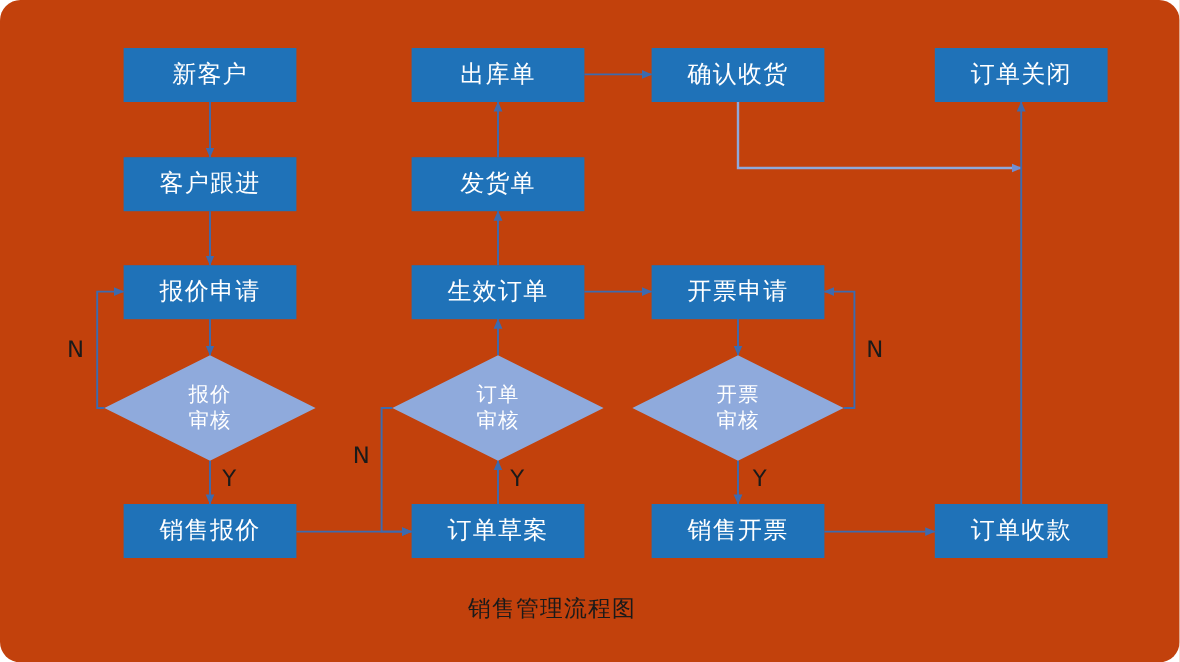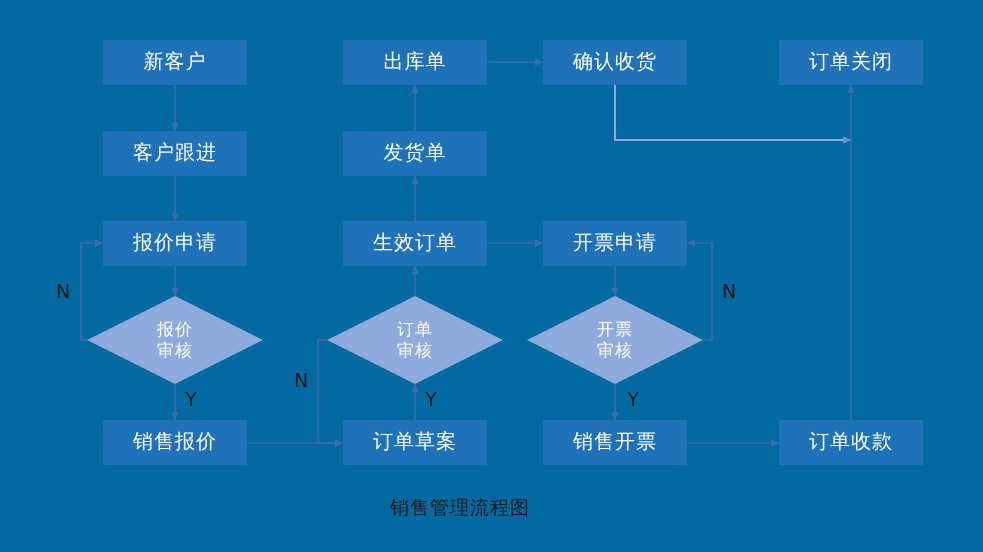--- a/index.html
+++ b/index.html
@@ -7,22 +7,23 @@
     padding: 0;
     background: #ffffff;
   }
   body {
     font-family: "DejaVu Sans", "Liberation Sans", sans-serif;
   }
   #canvas {
     position: relative;
     width: 983px;
     height: 552px;
-    background: #0369a1;
+    background: #c2410c;
     overflow: hidden;
+    border-radius: 17px;
   }
   #flow {
     position: absolute;
     inset: 0;
     display: block;
   }
   .node-rect {
     fill: #1F72B8;
   }
   .node-diamond {

